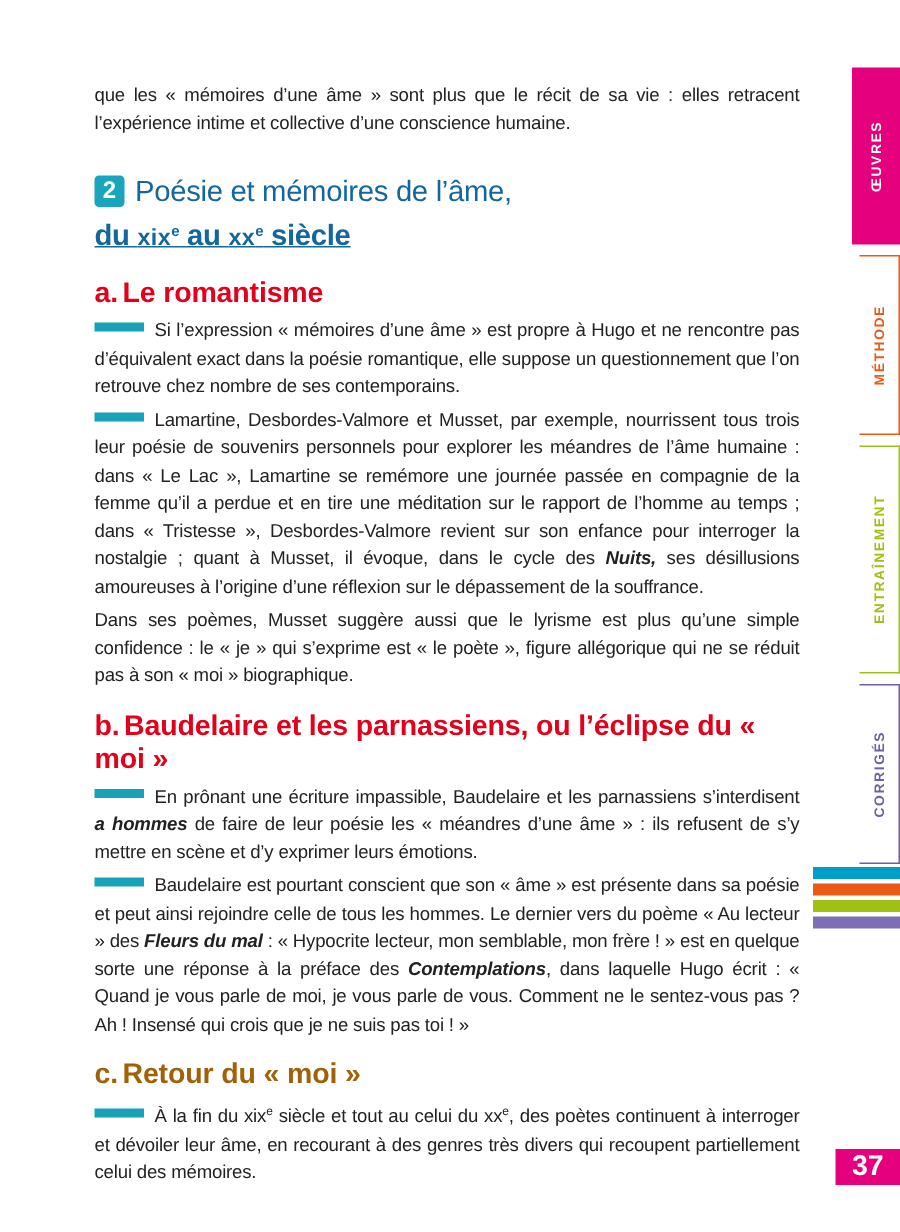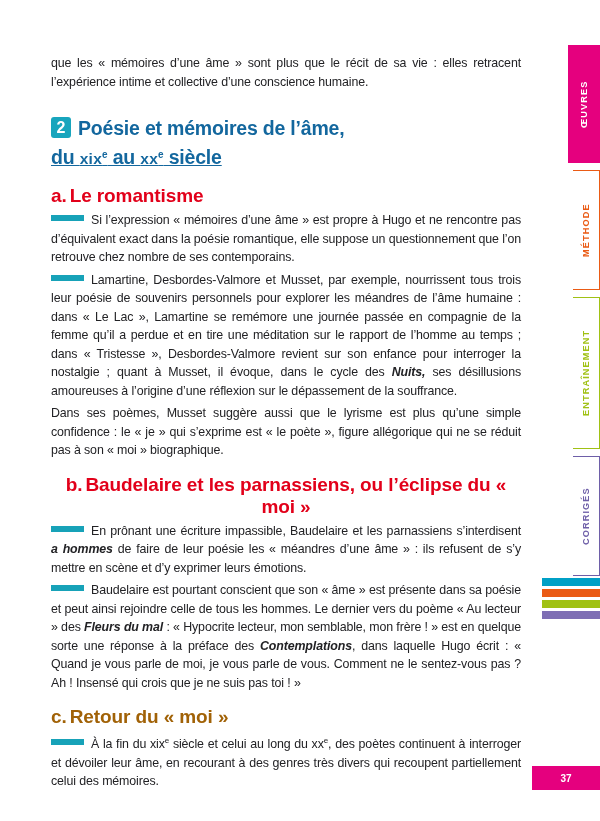--- a/index.html
+++ b/index.html
@@ -11,21 +11,21 @@
     width: 600px;
     height: 821px;
     position: relative;
     font-family: "Liberation Sans", sans-serif;
     overflow: hidden;
   }
 
   
   #page {
     position: absolute;
-    left: 4px; top: 0;
+    left: 16px; top: 0;
     width: 540px;
     height: 821px;
   }
 
   #content {
     position: absolute;
     left: 47px;
     top: 54px;
     width: 470px;
   }
@@ -73,21 +73,21 @@
     font-size: 16px;
     font-weight: bold;
     text-align: center;
     vertical-align: 2px;
     margin-right: 7px;
     font-family: "Liberation Sans", sans-serif;
   }
   .section-title {
     color: #13679e;
     font-size: 19.5px;
-    font-weight: bold;
+    font-weight: normal;
     letter-spacing: -0.2px;
     line-height: 25px;
     font-family: "Liberation Sans", sans-serif;
   }
   .section-title-2 {
     display: block;
     color: #13679e;
     font-size: 19.5px;
     font-weight: bold;
     letter-spacing: -0.2px;
@@ -151,27 +151,27 @@
     right: 0;
     width: 58px;
     height: 8px;
   }
 
   
   #page-number {
     position: absolute;
     right: 0;
     bottom: 31px;
-    width: 68px;
+    width: 43px;
     height: 24px;
     display: flex;
     align-items: center;
     justify-content: center;
     color: #ffffff;
-    font-size: 10px;
+    font-size: 19px;
     font-weight: bold;
     font-family: "Liberation Sans", sans-serif;
   }
 </style>
 </head>
 <body>
 
 <div id="page">
   <div id="content">
 
@@ -182,25 +182,25 @@
         <span class="num-badge">2</span><span class="section-title">Poésie et mémoires de l’âme,</span>
       </span>
       <span class="section-title-2"><span>du </span><span class="sc">xix</span><sup>e</sup><span> au </span><span class="sc">xx</span><sup>e</sup><span> siècle</span></span>
     </div>
 
     <div id="subsections">
         <div class="sub-head" style="color: rgb(226, 0, 26);"><span class="ltr">a.</span><span>Le romantisme</span></div>
         <p class="body-text para"><span class="dash"></span><span>Si l’expression « mémoires d’une âme » est propre à Hugo et ne rencontre pas d’équivalent exact dans la poésie romantique, elle suppose un questionnement que l’on retrouve chez nombre de ses contemporains.</span></p>
         <p class="body-text para"><span class="dash"></span><span>Lamartine, Desbordes-Valmore et Musset, par exemple, nourrissent tous trois leur poésie de souvenirs personnels pour explorer les méandres de l’âme humaine : dans « Le Lac », Lamartine se remémore une journée passée en compagnie de la femme qu’il a perdue et en tire une méditation sur le rapport de l’homme au temps ; dans « Tristesse », Desbordes-Valmore revient sur son enfance pour interroger la nostalgie ; quant à Musset, il évoque, dans le cycle des </span><em>Nuits,</em><span> ses désillusions amoureuses à l’origine d’une réflexion sur le dépassement de la souffrance.</span></p>
         <p class="body-text para tight"><span>Dans ses poèmes, Musset suggère aussi que le lyrisme est plus qu’une simple confidence : le « je » qui s’exprime est « le poète », figure allégorique qui ne se réduit pas à son « moi » biographique.</span></p>
-        <div class="sub-head" style="color: rgb(226, 0, 26); text-align: center;"><span class="ltr">b.</span><span>Baudelaire et les parnassiens, ou l’éclipse du « moi »</span></div>
+        <div class="sub-head" style="color: rgb(226, 0, 26);"><span class="ltr">b.</span><span>Baudelaire et les parnassiens, ou l’éclipse du « moi »</span></div>
         <p class="body-text para"><span class="dash"></span><span>En prônant une écriture impassible, Baudelaire et les parnassiens s’interdisent </span><em>a hommes</em><span> de faire de leur poésie les « méandres d’une âme » : ils refusent de s’y mettre en scène et d’y exprimer leurs émotions.</span></p>
         <p class="body-text para"><span class="dash"></span><span>Baudelaire est pourtant conscient que son « âme » est présente dans sa poésie et peut ainsi rejoindre celle de tous les hommes. Le dernier vers du poème « Au lecteur » des </span><em>Fleurs du mal</em><span> : « Hypocrite lecteur, mon semblable, mon frère ! » est en quelque sorte une réponse à la préface des </span><em>Contemplations</em><span>, dans laquelle Hugo écrit : « Quand je vous parle de moi, je vous parle de vous. Comment ne le sentez-vous pas ? Ah ! Insensé qui crois que je ne suis pas toi ! »</span></p>
         <div class="sub-head" style="color: #a16207;"><span class="ltr">c.</span><span>Retour du « moi »</span></div>
-        <p class="body-text para"><span class="dash"></span><span>À la fin du </span><span>xix</span><sup class="sup-small">e</sup><span> siècle et celui au long du </span><span>xx</span><sup class="sup-small">e</sup><span>, des poètes continuent à interroger et dévoiler leur âme, en recourant à des genres très divers qui recoupent partiellement celui des mémoires.</span></p>
+        <p class="body-text para"><span class="dash"></span><span>À la fin du </span><span>xix</span><sup class="sup-small">e</sup><span> siècle et tout au celui du </span><span>xx</span><sup class="sup-small">e</sup><span>, des poètes continuent à interroger et dévoiler leur âme, en recourant à des genres très divers qui recoupent partiellement celui des mémoires.</span></p>
       </div>
 
   </div>
 </div>
 
 <div id="rail">
   <div id="tabs">
       <div class="tab active" style="top: 45px; height: 118px; background: rgb(229, 0, 126); color: rgb(255, 255, 255); border: none;">
         <span>ŒUVRES</span>
       </div>

